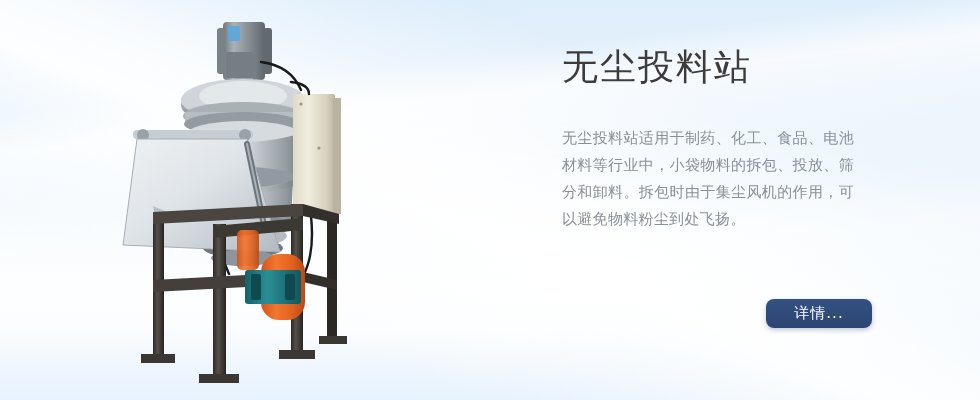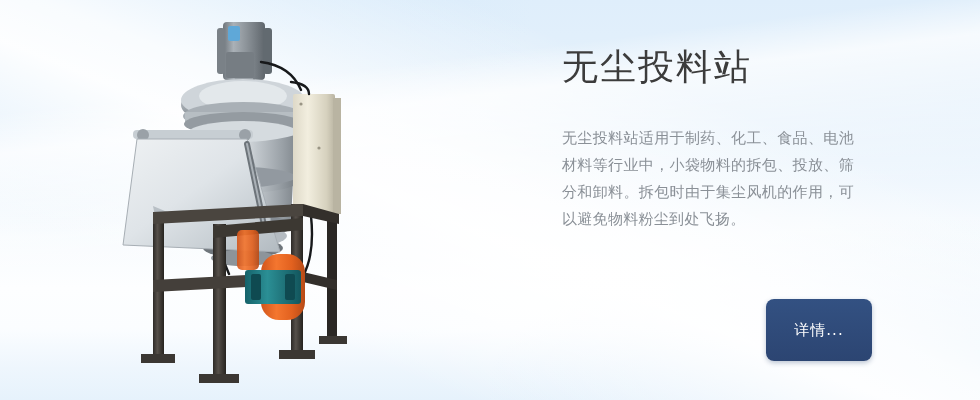--- a/index.html
+++ b/index.html
@@ -111,21 +111,21 @@
     width: 292px;
     text-align: justify;
     text-justify: inter-character;
   }
 
   .detail-button {
     position: absolute;
     left: 766px;
     top: 299px;
     width: 106px;
-    height: 62px;
+    height: 29px;
     border: none;
     border-radius: 8px;
     background: linear-gradient(to bottom, #335182 0%, #2c4572 100%);
     color: #ffffff;
     font-size: 15px;
     letter-spacing: 1px;
     font-family: inherit;
     cursor: pointer;
     box-shadow: 0 2px 5px rgba(40,65,110,0.30);
   }

